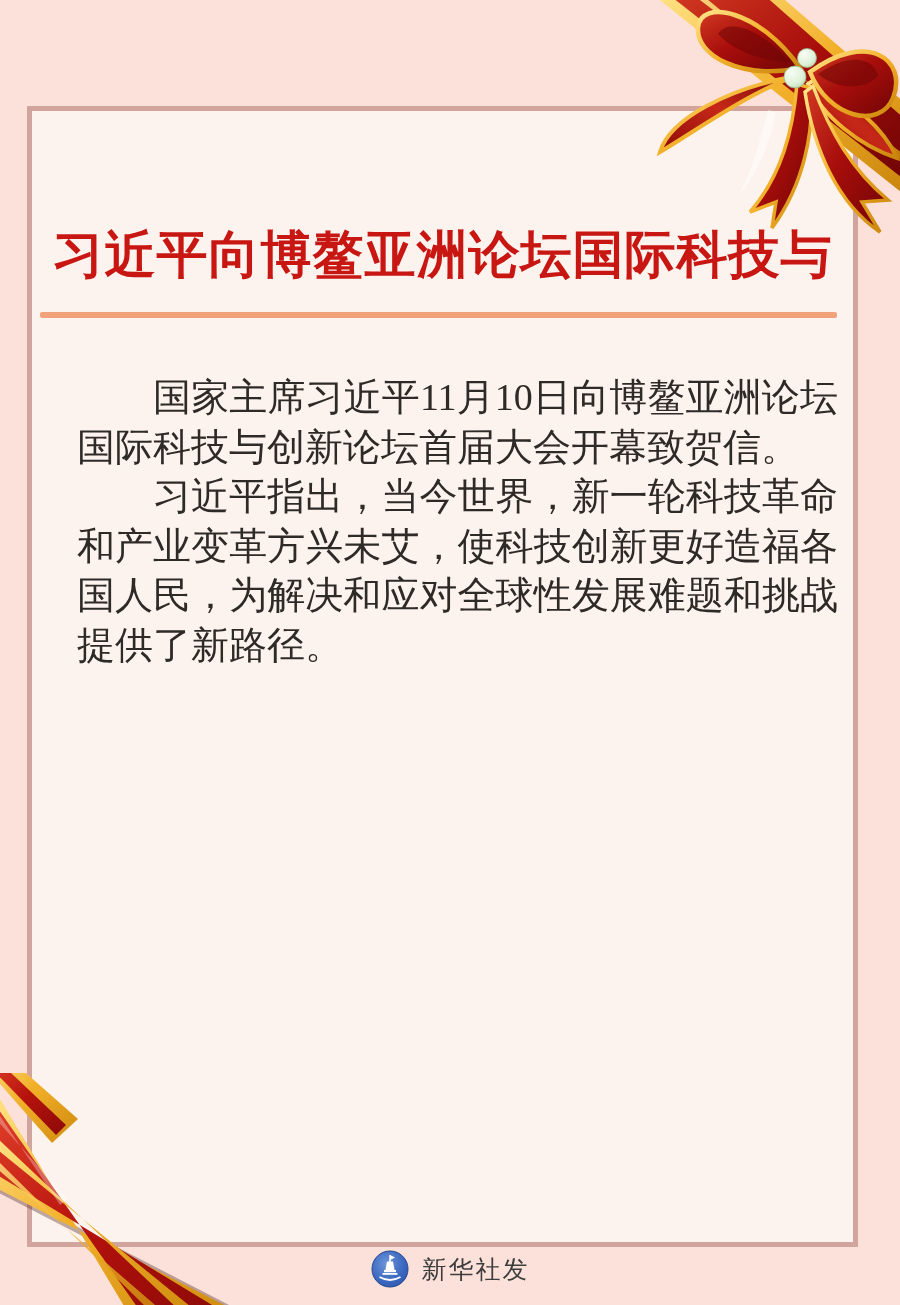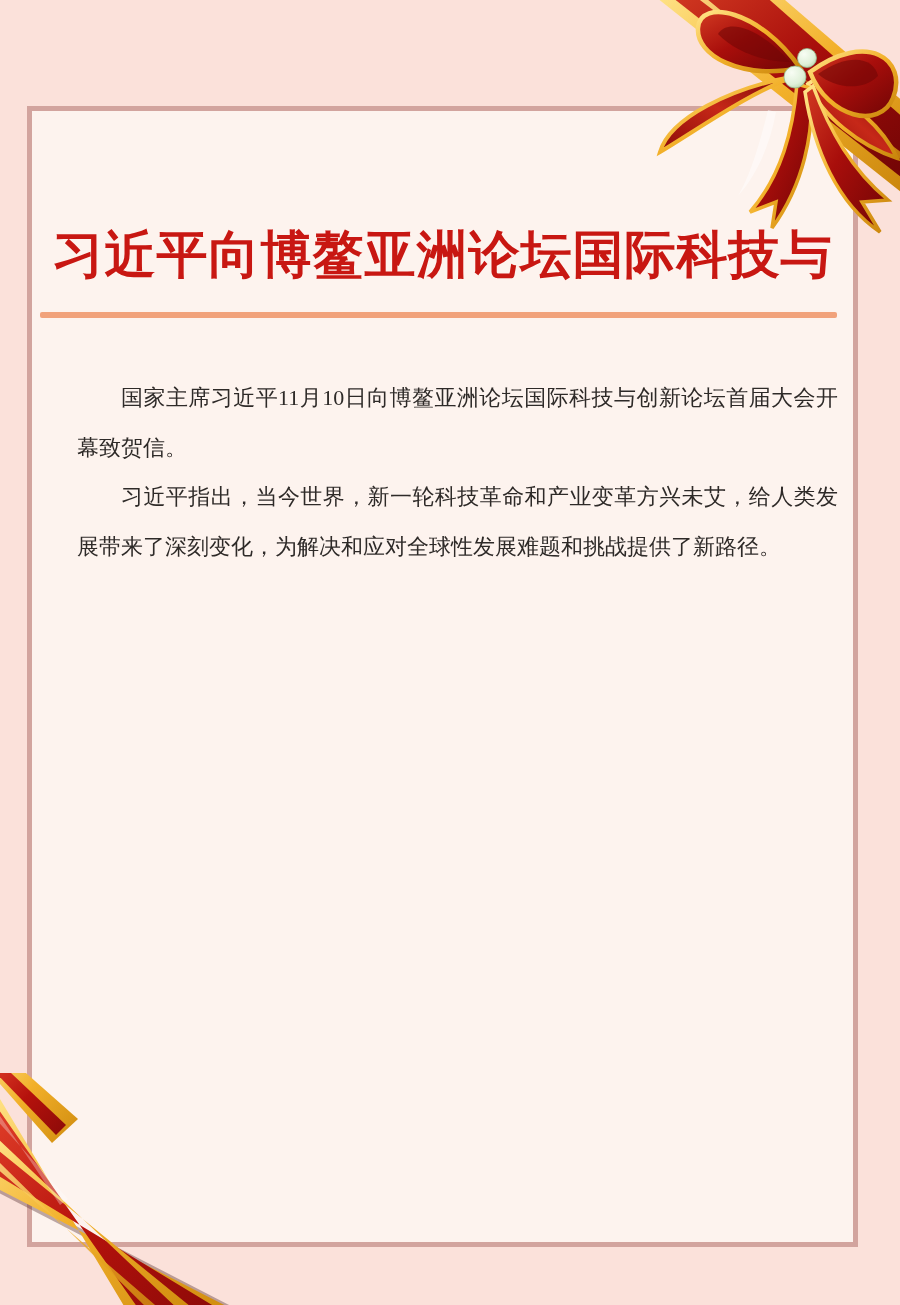--- a/index.html
+++ b/index.html
@@ -38,21 +38,21 @@
     letter-spacing:1px;
   }
   .divider{
     height:6px;
     margin:26px 16px 0 8px;
     background:var(--divider);
     border-radius:2px;
   }
   .article{
     margin:55px 15px 0 45px;
-    font-size:22px;
+    font-size:38px;
     line-height:49.5px;
     color:var(--body-text);
     text-align:justify;
   }
   .article p{margin:0;text-indent:2em;}
   .footer{
     position:absolute;
     left:0;right:0;top:1250px;
     display:flex;
     justify-content:center;
@@ -74,21 +74,21 @@
 
 <div class="canvas">
 
   <div class="panel">
     <h1 class="title"><span>习近平向博鳌亚洲论坛国际科技与</span><br></h1>
 
     <div class="divider"></div>
 
     <div class="article">
       <p>国家主席习近平11月10日向博鳌亚洲论坛国际科技与创新论坛首届大会开幕致贺信。</p>
-      <p>习近平指出，当今世界，新一轮科技革命和产业变革方兴未艾，给人类发展带来了深刻变化，为解决和应对全球性发展难题和挑战提供了新路径。</p>
+      <p>习近平指出，当今世界，新一轮科技革命和产业变革方兴未艾，使科技创新更好造福各国人民，为解决和应对全球性发展难题和挑战提供了新路径。</p>
     </div>
   </div>
 
   <svg class="ribbon-tr" viewBox="0 0 300 240" aria-hidden="true">
     <defs>
       <linearGradient id="goldA" x1="0" y1="0" x2="1" y2="1">
         <stop offset="0" stop-color="#ffe489"></stop>
           <stop offset="0.5" stop-color="#f2b02a"></stop>
           <stop offset="1" stop-color="#c9850c"></stop>
       </linearGradient>
@@ -147,14 +147,33 @@
     <polygon points="-8,-18 66,52 56,62 -8,-4" fill="url(#redC)"></polygon>
 
     <path d="M238,240 L-6,114 Z" stroke="rgba(90,50,50,0.4)" stroke-width="6" fill="none"></path>
     <polygon points="-6,16 127,238 236,238 -6,114" fill="url(#goldC)"></polygon>
     <polygon points="-6,30 140,238 222,238 -6,100" fill="url(#redC)"></polygon>
     <polygon points="-6,62 180,238 196,238 -6,74" fill="url(#goldC)"></polygon>
     <polygon points="-6,84 150,238 162,238 -6,93" fill="url(#goldC)" opacity="0.85"></polygon>
     <polygon points="-6,34 60,132 68,126 -6,44" fill="#ffffff" opacity="0.3"></polygon>
   </svg>
 
+  <div class="footer">
+    <svg class="logo" viewBox="0 0 38 38" aria-hidden="true">
+      <defs>
+        <radialGradient id="logoBlue" cx="0.4" cy="0.35" r="0.9">
+          <stop offset="0" stop-color="#6d95d8"></stop>
+            <stop offset="0.55" stop-color="#3a67c0"></stop>
+            <stop offset="1" stop-color="#274f9e"></stop>
+        </radialGradient>
+      </defs>
+      <circle cx="19" cy="19" r="18" fill="url(#logoBlue)" stroke="#244790" stroke-width="1"></circle>
+      <path d="M19,5 l5,2.5 -5,2.5 Z" fill="#ffffff"></path>
+      <rect x="18.2" y="5" width="1.6" height="7" fill="#ffffff"></rect>
+      <path d="M16,11.5 h6 l1.6,8.5 h-9.2 Z" fill="#ffffff"></path>
+      <rect x="13" y="20" width="12" height="2.2" fill="#ffffff"></rect>
+      <rect x="11.5" y="23" width="15" height="1.8" fill="#ffffff"></rect>
+      <path d="M8.5,27 Q19,33 29.5,27" stroke="#ffffff" stroke-width="1.8" fill="none"></path>
+    </svg>
+    <span class="credit">新华社发</span>
+  </div>
 
 </div>
 
 </body></html>

